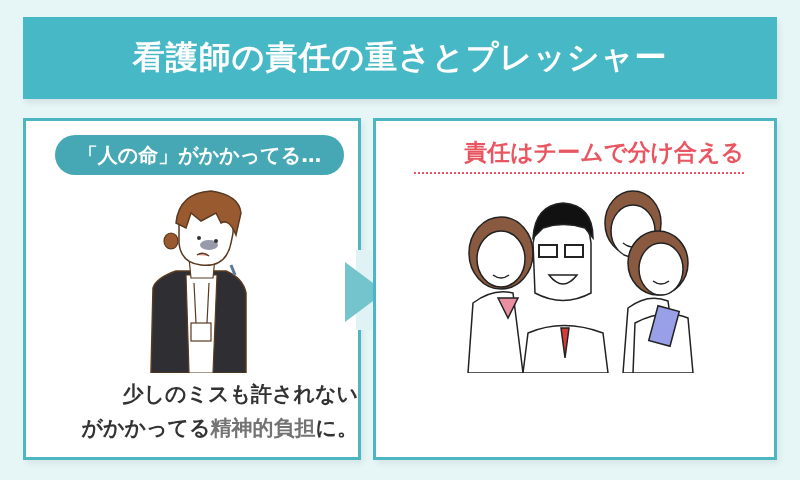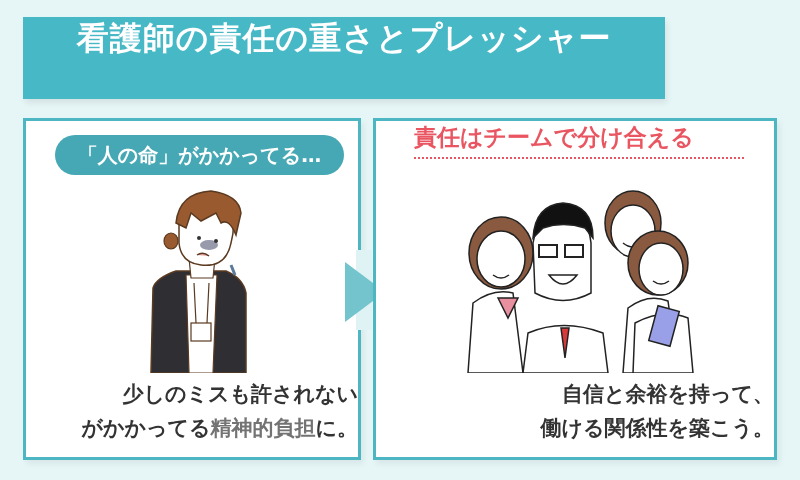--- a/index.html
+++ b/index.html
@@ -1,24 +1,24 @@
 <!DOCTYPE html>
 <html><head>
 <meta charset="utf-8">
 <style>
   html,body{margin:0;padding:0;}
   body{width:800px;height:480px;background:#e6f5f6;font-family:"DejaVu Sans","Liberation Sans",sans-serif;position:relative;overflow:hidden;}
-  .title-bar{position:absolute;left:23px;top:17px;width:642px;height:82px;background:#46b8c6;box-shadow:2px 4px 6px rgba(0,0,0,0.08);display:flex;align-items:flex-start;justify-content:center;}
+  .title-bar{position:absolute;left:23px;top:17px;width:754px;height:82px;background:#46b8c6;box-shadow:2px 4px 6px rgba(0,0,0,0.08);display:flex;align-items:center;justify-content:center;}
   .title-bar span{color:#fff;font-weight:bold;font-size:32px;letter-spacing:1px;}
   .panel{position:absolute;top:118px;height:342px;background:#fff;border:3px solid #4db6c3;box-sizing:border-box;box-shadow:3px 4px 6px rgba(0,0,0,0.06);}
   .panel.left{left:23px;width:338px;}
   .panel.right{left:373px;width:404px;}
   .pill{position:absolute;left:29px;top:14px;width:289px;height:40px;background:#46a8b4;border-radius:20px;display:flex;align-items:center;justify-content:center;text-align:right;}
   .pill span{color:#fff;font-weight:bold;font-size:20px;}
-  .red-heading{position:absolute;left:38px;top:1px;width:330px;text-align:left;color:#e95560;font-weight:bold;font-size:23px;padding-bottom:4px;border-bottom:2px dotted #e95560;}
+  .red-heading{position:absolute;left:38px;top:16px;width:330px;text-align:right;color:#e95560;font-weight:bold;font-size:23px;padding-bottom:4px;border-bottom:2px dotted #e95560;}
   .caption{position:absolute;left:0;width:100%;text-align:right;color:#333;font-weight:bold;font-size:21px;line-height:34px;}
   .panel.left .caption{top:256px;}
   .panel.right .caption{top:256px;}
   .caption .accent{color:#737373;}
   .illus{position:absolute;}
   .arrow{position:absolute;left:345px;top:262px;width:0;height:0;border-top:30px solid transparent;border-bottom:30px solid transparent;border-left:40px solid #74c4ce;}
   .arrow-bg{position:absolute;left:356px;top:250px;width:16px;height:80px;background:#dff2f4;}
 </style>
 </head>
 <body>
@@ -75,17 +75,13 @@
       <rect x="200" y="125" width="22" height="36" transform="rotate(15 211 143)" fill="#9aa0e8"></rect>
       <path d="M70 190 L75 150 Q110 135 150 150 L155 190 Z" fill="#fff"></path>
       <path d="M108 145 L112 175 L116 145 Z" fill="#d83a3a"></path>
       <path d="M80 60 Q85 30 110 28 Q135 30 138 60 L138 110 Q110 125 82 110 Z" fill="#fff"></path>
       <path d="M80 55 Q82 22 110 20 Q140 22 140 55 L132 45 Q110 38 90 45 Z" fill="#111"></path>
       <rect x="86" y="62" width="18" height="12" fill="none" stroke-width="2"></rect>
       <rect x="112" y="62" width="18" height="12" fill="none" stroke-width="2"></rect>
       <path d="M96 92 Q110 110 124 92 Z" fill="#fff"></path>
     </g>
   </svg>
-  <div class="caption">
-    <div>自信と余裕を持って、</div>
-    <div>働ける関係性を築こう。</div>
-  </div>
 </div>
 
 </body></html>

